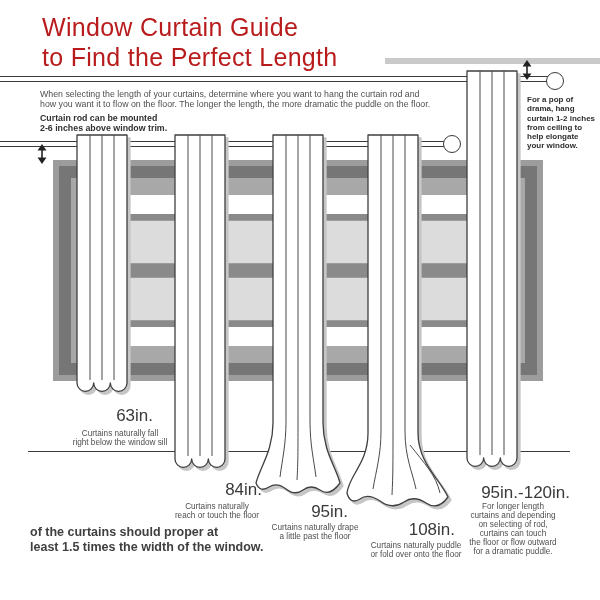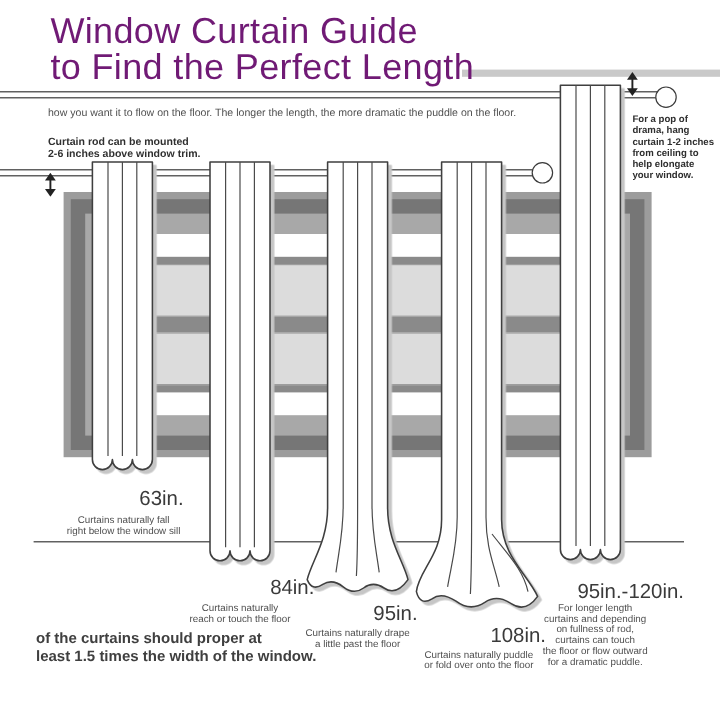--- a/index.html
+++ b/index.html
@@ -1,22 +1,22 @@
 <!DOCTYPE html>
 <html><head>
 <meta charset="utf-8">
 <style>
   html,body{margin:0;padding:0;background:#fff;}
   #canvas{position:relative;width:600px;height:600px;background:#ffffff;overflow:hidden;
           font-family:"Liberation Sans","DejaVu Sans",sans-serif;-webkit-font-smoothing:antialiased;}
   .abs{position:absolute;}
 
   
-  .title{left:42px;top:12px;font-size:30px;line-height:30px;letter-spacing:.3px;
-         font-weight:500;color:#701a75;z-index:6;}
+  .title{left:42px;top:12px;font-size:25px;line-height:30px;letter-spacing:.3px;
+         font-weight:500;color:#b91c1c;z-index:6;}
 
   
   .intro{left:40px;top:90px;font-size:8.8px;line-height:9.8px;color:#4f4f4f;z-index:6;}
   .rodnote{left:40px;top:114px;font-size:8.8px;line-height:9.6px;font-weight:bold;color:#303030;z-index:6;}
   .ceilnote{left:527px;top:95px;width:70px;font-size:8px;line-height:9.3px;font-weight:bold;color:#2e2e2e;z-index:6;}
 
   
   .ceiling{left:385px;top:58px;width:215px;height:6px;background:#c9c9c9;z-index:0;}
 
   
@@ -44,21 +44,21 @@
   .curtain path{fill:#ffffff;stroke:#3f3f3f;stroke-width:1.3;stroke-linejoin:round;}
   .curtain .fold{fill:none;stroke:#4a4a4a;stroke-width:1;}
 
   
   .arrow{z-index:4;}
   .arrow line{stroke:#222;stroke-width:1.6;}
   .arrow polygon{fill:#222;}
 
   
   .len{font-size:17px;color:#3a3a3a;text-align:right;z-index:5;}
-  .cap{font-size:8.2px;line-height:9px;color:#4f4f4f;text-align:center;z-index:5;}
+  .cap{font-size:8.2px;line-height:9px;color:#4f4f4f;text-align:center;z-index:5;margin-left:17px;}
   .cap span{display:block;}
   .ceilnote span{display:block;}
   .footer{left:30px;top:525px;font-size:12.5px;line-height:14.5px;font-weight:bold;color:#3f3f3f;z-index:6;}
   .footer span{display:block;}
 </style>
 </head>
 <body>
 
 <div id="canvas">
 
@@ -68,20 +68,21 @@
   </div>
 
   <div class="abs ceiling"></div>
 
   <div class="abs rod rod-upper"></div>
   <div class="abs finial finial-upper"></div>
   <div class="abs rod rod-main"></div>
   <div class="abs finial finial-main"></div>
 
   <div class="abs intro">
+    <div>When selecting the length of your curtains, determine where you want to hang the curtain rod and</div>
     <div>how you want it to flow on the floor. The longer the length, the more dramatic the puddle on the floor.</div>
   </div>
 
   <div class="abs rodnote">
     <div>Curtain rod can be mounted</div>
     <div>2-6 inches above window trim.</div>
   </div>
 
   <div class="abs ceilnote">
     <span>For a pop of</span>
@@ -175,21 +176,21 @@
   <div class="abs len" style="left:343px;top:520px;width:112px">108in.</div>
   <div class="abs cap" style="left:343px;top:541px;width:112px">
     <span>Curtains naturally puddle</span>
     <span>or fold over onto the floor</span>
   </div>
 
   <div class="abs len" style="left:450px;top:483px;width:120px">95in.-120in.</div>
   <div class="abs cap" style="left:436px;top:502px;width:120px">
     <span>For longer length</span>
     <span>curtains and depending</span>
-    <span>on fullness of rod,</span>
+    <span>on selecting of rod,</span>
     <span>curtains can touch</span>
     <span>the floor or flow outward</span>
     <span>for a dramatic puddle.</span>
   </div>
 
   <div class="abs footer">
     <span>of the curtains should proper at</span>
     <span>least 1.5 times the width of the window.</span>
   </div>
 

